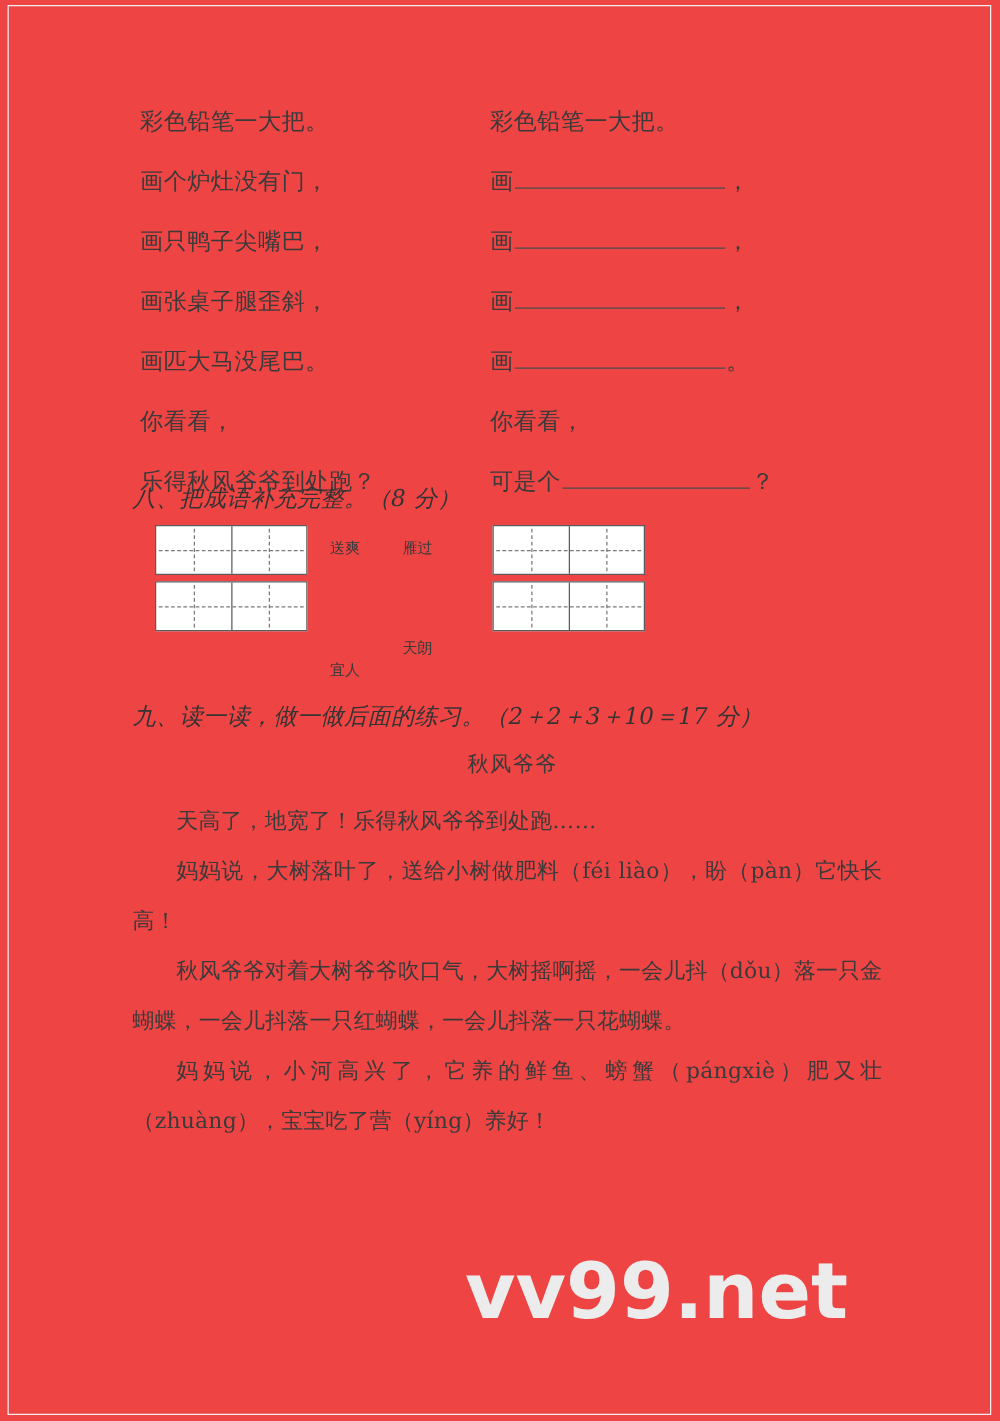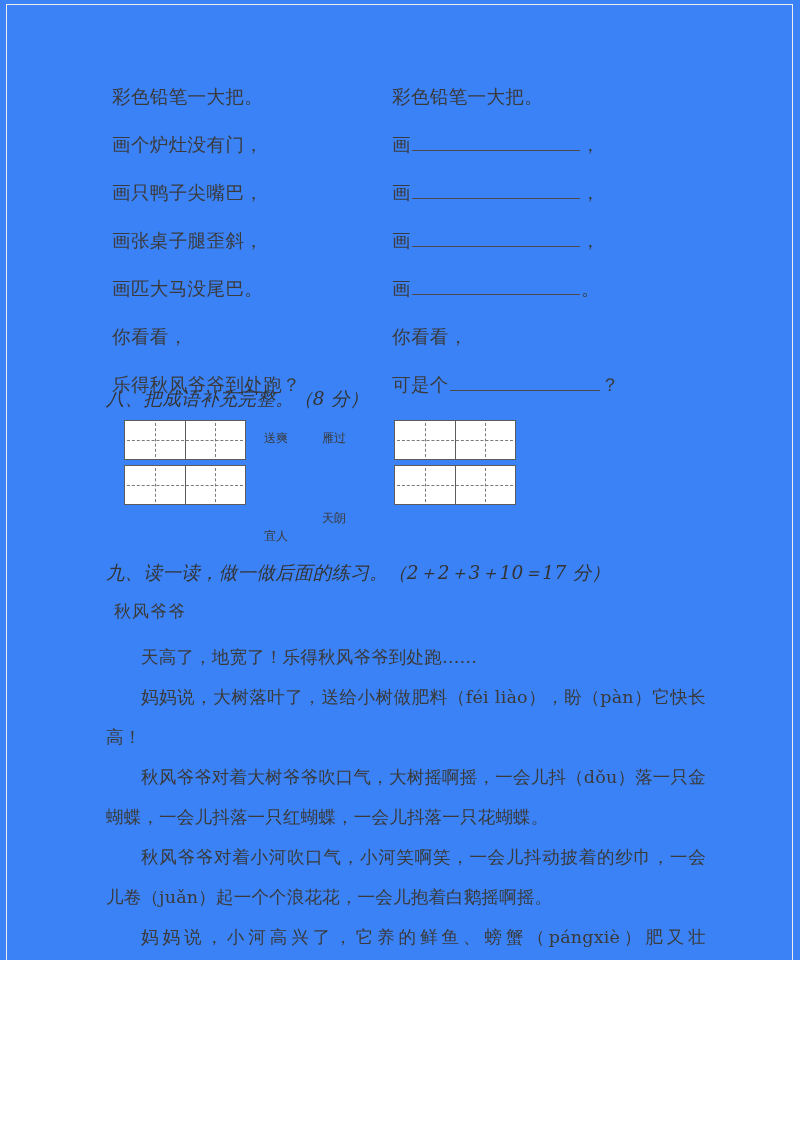--- a/index.html
+++ b/index.html
@@ -7,22 +7,22 @@
     padding: 0;
     background: #ffffff;
   }
   body {
     font-family: "DejaVu Serif", "Liberation Serif", serif;
     color: #2b2b2b;
   }
   .page {
     position: relative;
     width: 800px;
-    height: 960px;
-    background: #3b82f6;
+    height: 1137px;
+    background: #ef4444;
     overflow: hidden;
     box-sizing: border-box;
   }
   
   .scan-border {
     position: absolute;
     left: 6px;
     top: 4px;
     width: 787px;
     height: 1128px;
@@ -154,20 +154,21 @@
   .passage {
     position: absolute;
     left: 106px;
     top: 600px;
     width: 600px;
     font-family: "DejaVu Serif", "Liberation Serif", serif;
     font-size: 17.5px;
     color: #3a3a3a;
   }
   .passage-title {
+    text-align: center;
     font-size: 17px;
     margin-left: 8px;
     margin-bottom: 14px;
     letter-spacing: 1px;
   }
   .para {
     text-indent: 2em;
     line-height: 40px;
     letter-spacing: 0.2px;
     margin: 0;
@@ -302,19 +303,18 @@
 
   </div>
 
   <div class="sec-heading sec9">九、读一读，做一做后面的练习。（2＋2＋3＋10＝17 分）</div>
 
   <div class="passage">
     <div class="passage-title">秋风爷爷</div>
     <p class="para">天高了，地宽了！乐得秋风爷爷到处跑……</p>
     <p class="para">妈妈说，大树落叶了，送给小树做肥料（féi liào），盼（pàn）它快长高！</p>
     <p class="para">秋风爷爷对着大树爷爷吹口气，大树摇啊摇，一会儿抖（dǒu）落一只金蝴蝶，一会儿抖落一只红蝴蝶，一会儿抖落一只花蝴蝶。</p>
-    <p class="para">秋风爷爷对着小河吹口气，小河笑啊笑，一会儿抖动披着的纱巾，一会儿卷（juǎn）起一个个浪花花，一会儿抱着白鹅摇啊摇。</p>
     <p class="para">妈妈说，小河高兴了，它养的鲜鱼、螃蟹（pángxiè）肥又壮（zhuàng），宝宝吃了营（yíng）养好！</p>
   </div>
 
   <div class="watermark">vv99.net</div>
 
 </div>
 
 </body></html>

